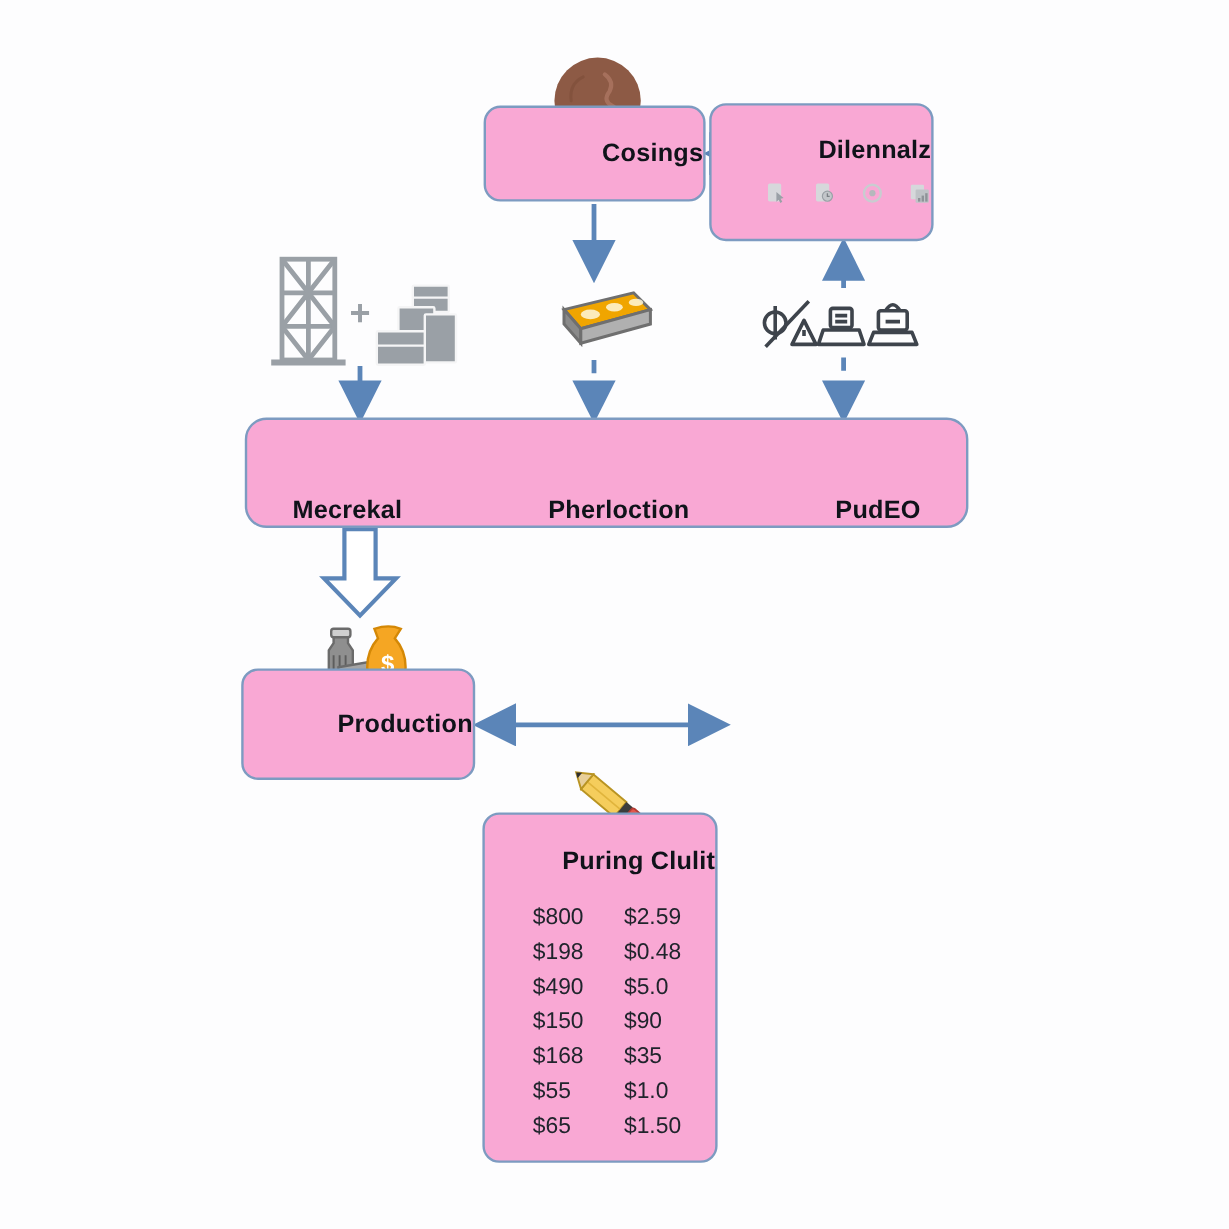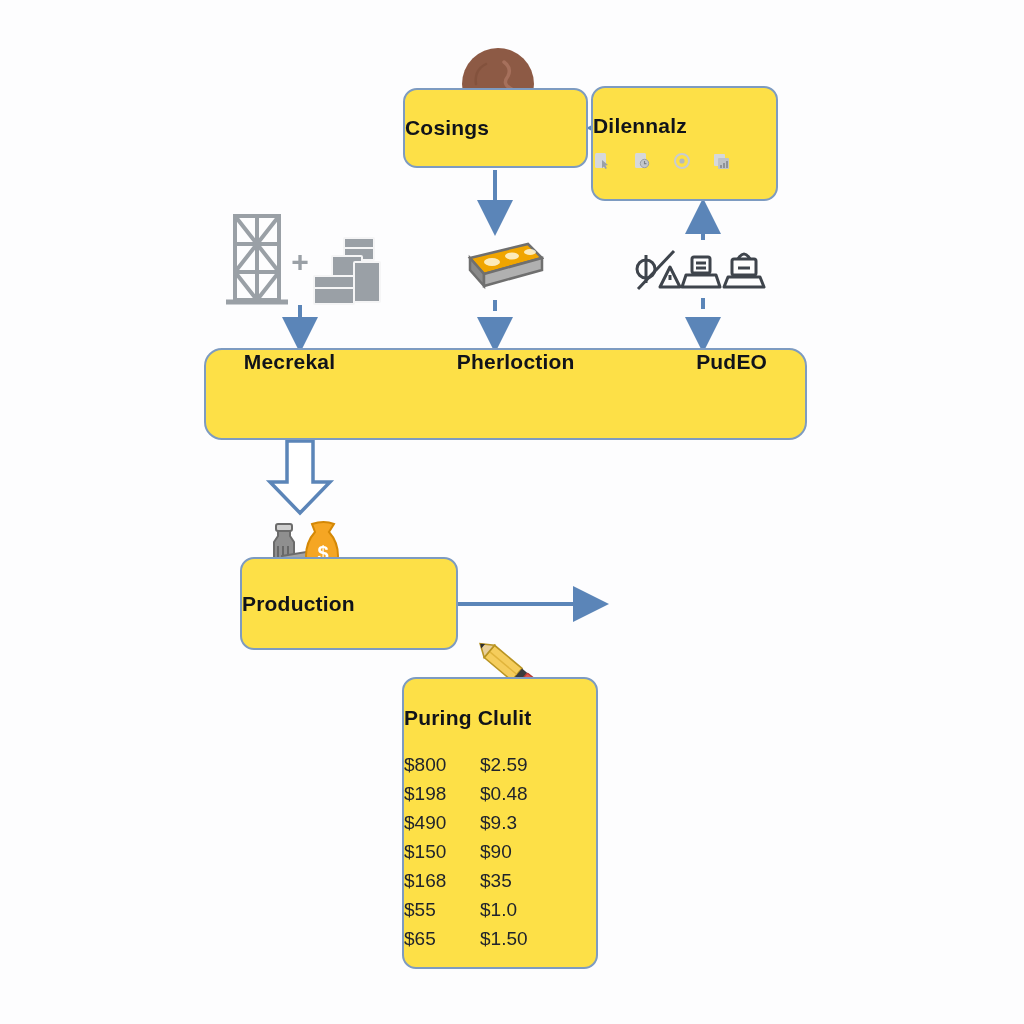--- a/index.html
+++ b/index.html
@@ -11,24 +11,24 @@
     position:relative;
   }
   #stage{position:absolute;inset:0;}
   .svg-layer{position:absolute;left:0;top:0;width:1024px;height:1024px;}
 
   .node{
     position:absolute;
     box-sizing:border-box;
     border:2px solid #7d9bc1;
     border-radius:14px;
-    background:#fde047;
+    background:#f9a8d4;
     display:flex;
     flex-direction:column;
-    align-items:flex-start;
+    align-items:flex-end;
     justify-content:center;
   }
   .node-label{
     font-weight:bold;
     color:#10131a;
     letter-spacing:.2px;
     text-align:center;
     white-space:nowrap;
   }
 
@@ -36,21 +36,21 @@
   #n-costings{left:403px;top:88px;width:185px;height:80px;}
   #n-costings .node-label{font-size:21px;}
 
   #n-channels{left:591px;top:86px;width:187px;height:115px;justify-content:flex-start;padding-top:26px;}
   #n-channels .node-label{font-size:21px;}
 
   #n-pipeline{left:204px;top:348px;width:603px;height:92px;border-radius:18px;
               flex-direction:row;justify-content:space-evenly;}
   #n-pipeline .node-label{font-size:21px;}
 
-  #n-production{left:201px;top:557px;width:218px;height:93px;margin-left:39px;}
+  #n-production{left:201px;top:557px;width:195px;height:93px;}
   #n-production .node-label{font-size:21px;}
 
   #n-reported{left:607px;top:557px;width:196px;height:93px;}
   #n-reported .node-label{font-size:21px;}
 
   #n-pricelist{left:402px;top:677px;width:196px;height:292px;
                justify-content:flex-start;padding-top:27px;}
   #n-pricelist .node-label{font-size:21px;}
 
   .price-rows{margin-top:24px;display:flex;flex-direction:column;gap:7px;}
@@ -270,21 +270,21 @@
         <div class="price-row">
           <div class="price-cell">$800</div>
           <div class="price-cell">$2.59</div>
         </div>
         <div class="price-row">
           <div class="price-cell">$198</div>
           <div class="price-cell">$0.48</div>
         </div>
         <div class="price-row">
           <div class="price-cell">$490</div>
-          <div class="price-cell">$9.3</div>
+          <div class="price-cell">$5.0</div>
         </div>
         <div class="price-row">
           <div class="price-cell">$150</div>
           <div class="price-cell">$90</div>
         </div>
         <div class="price-row">
           <div class="price-cell">$168</div>
           <div class="price-cell">$35</div>
         </div>
         <div class="price-row">

